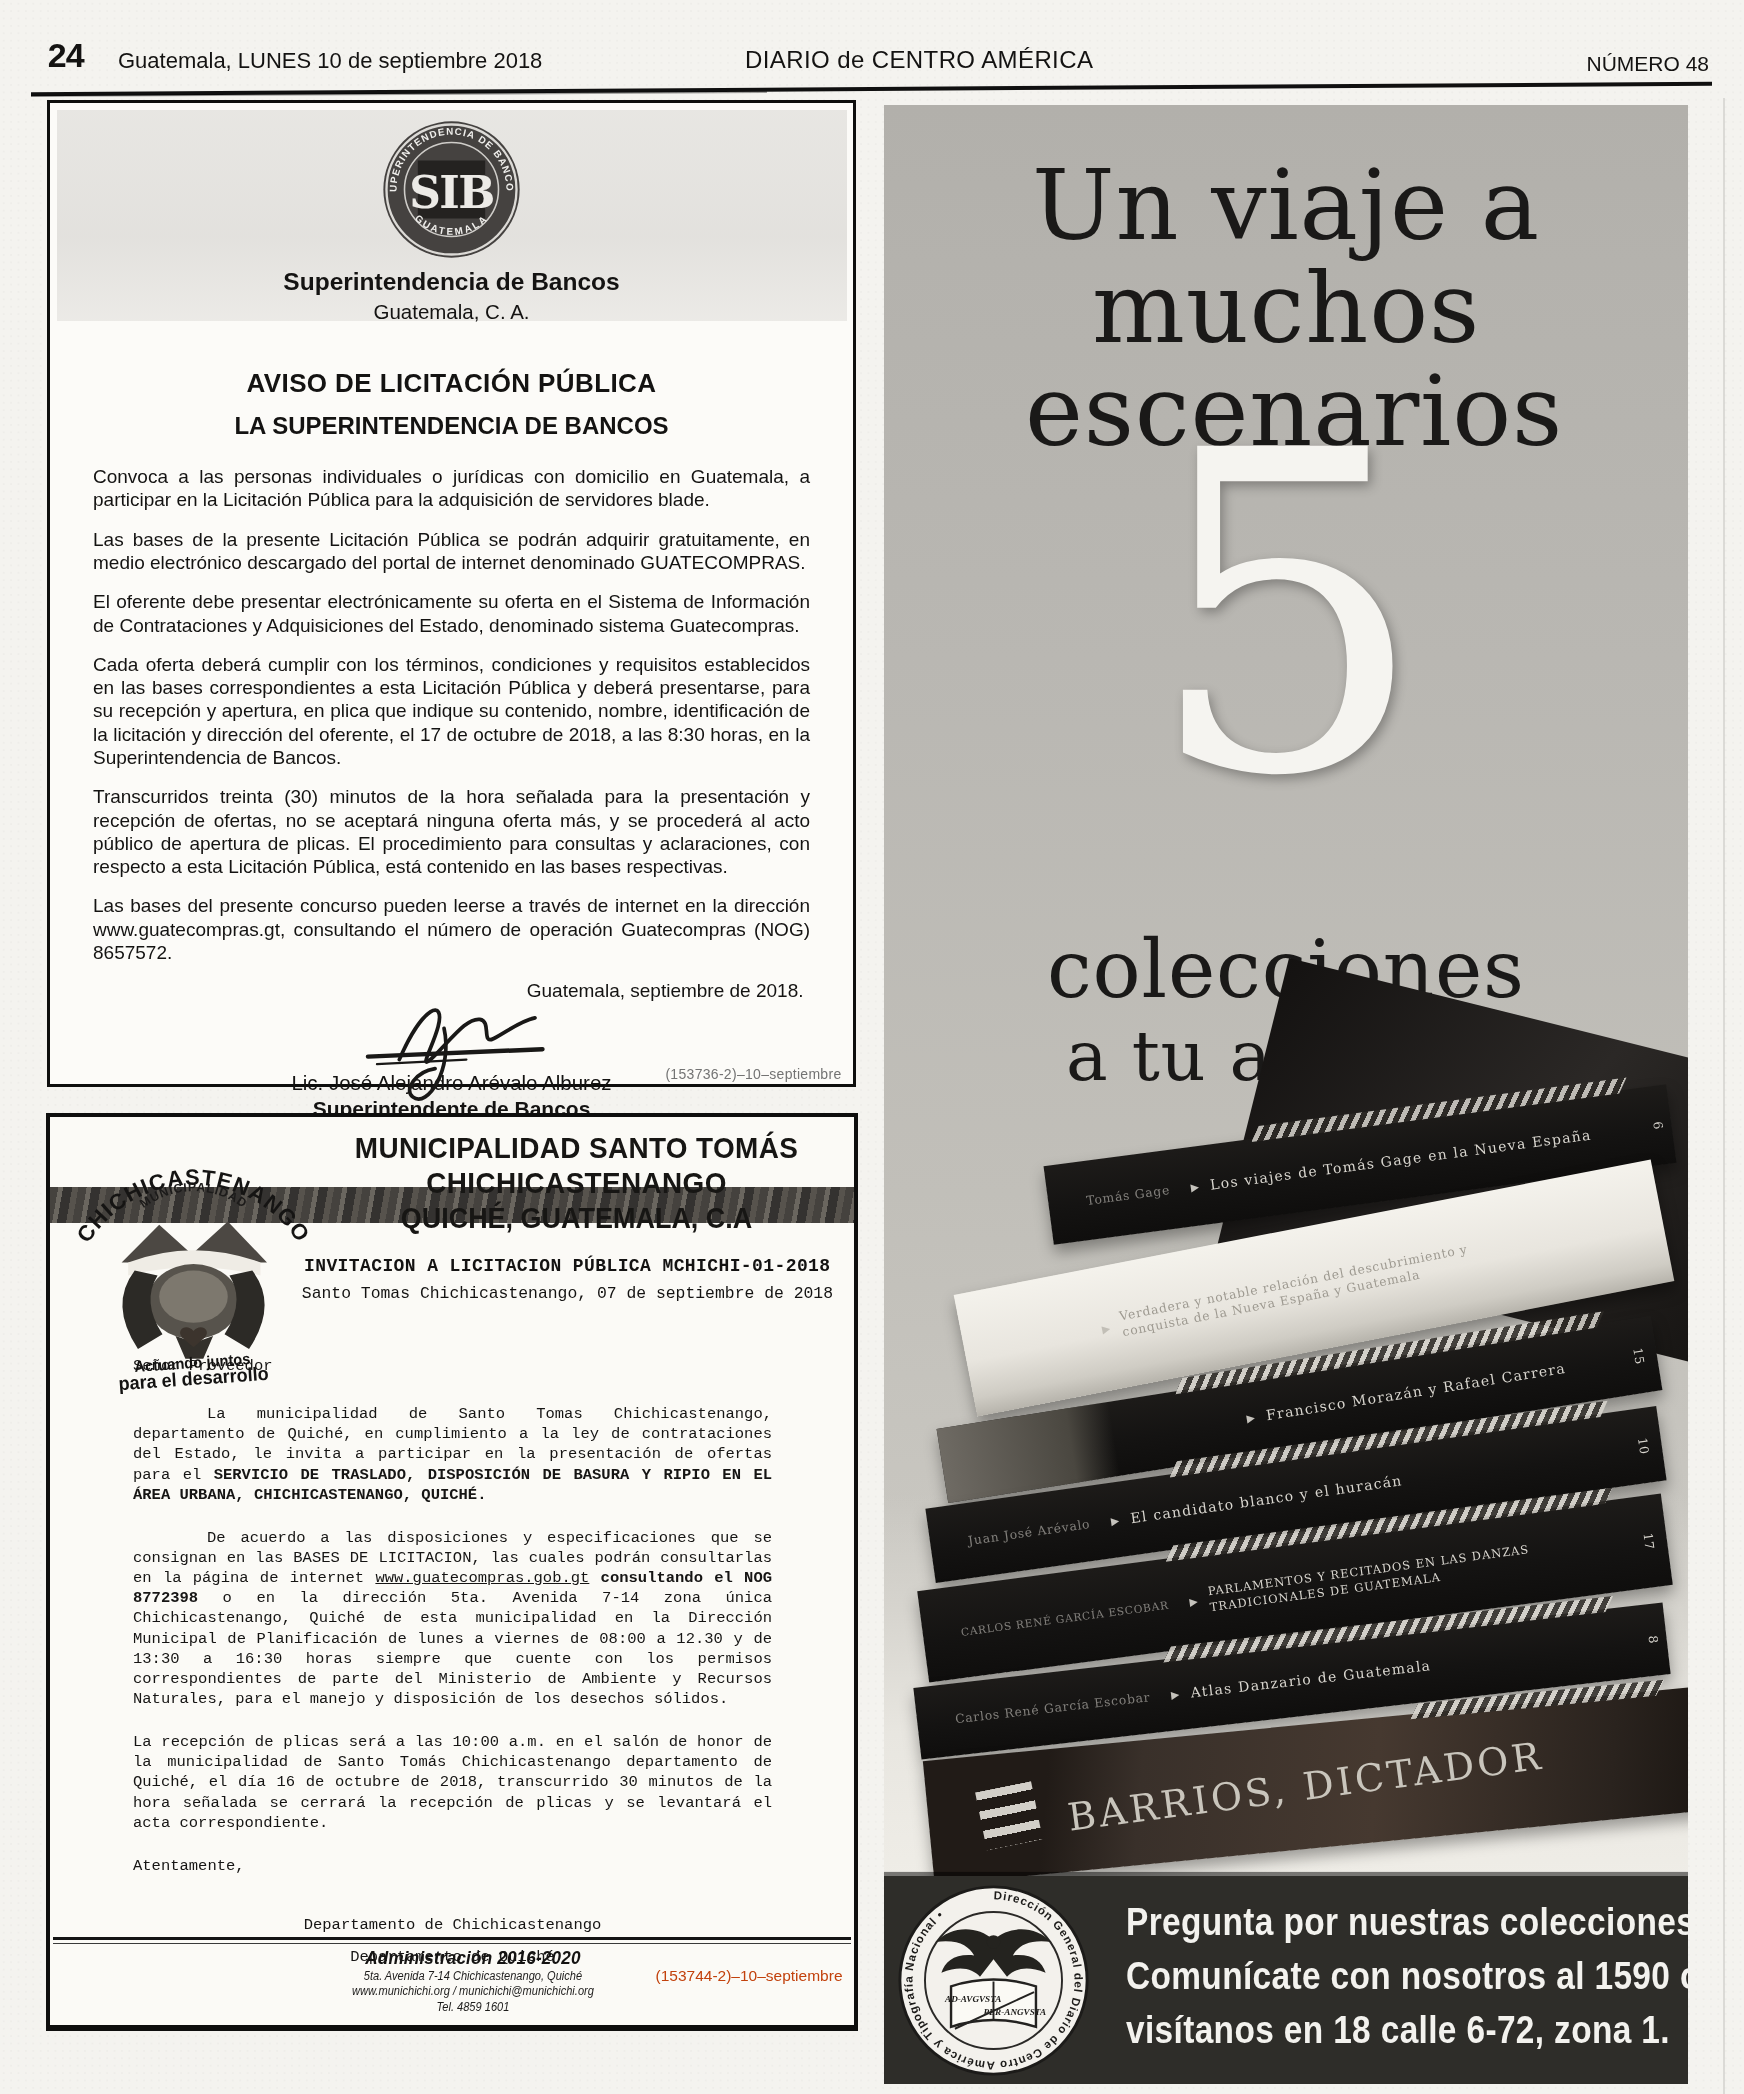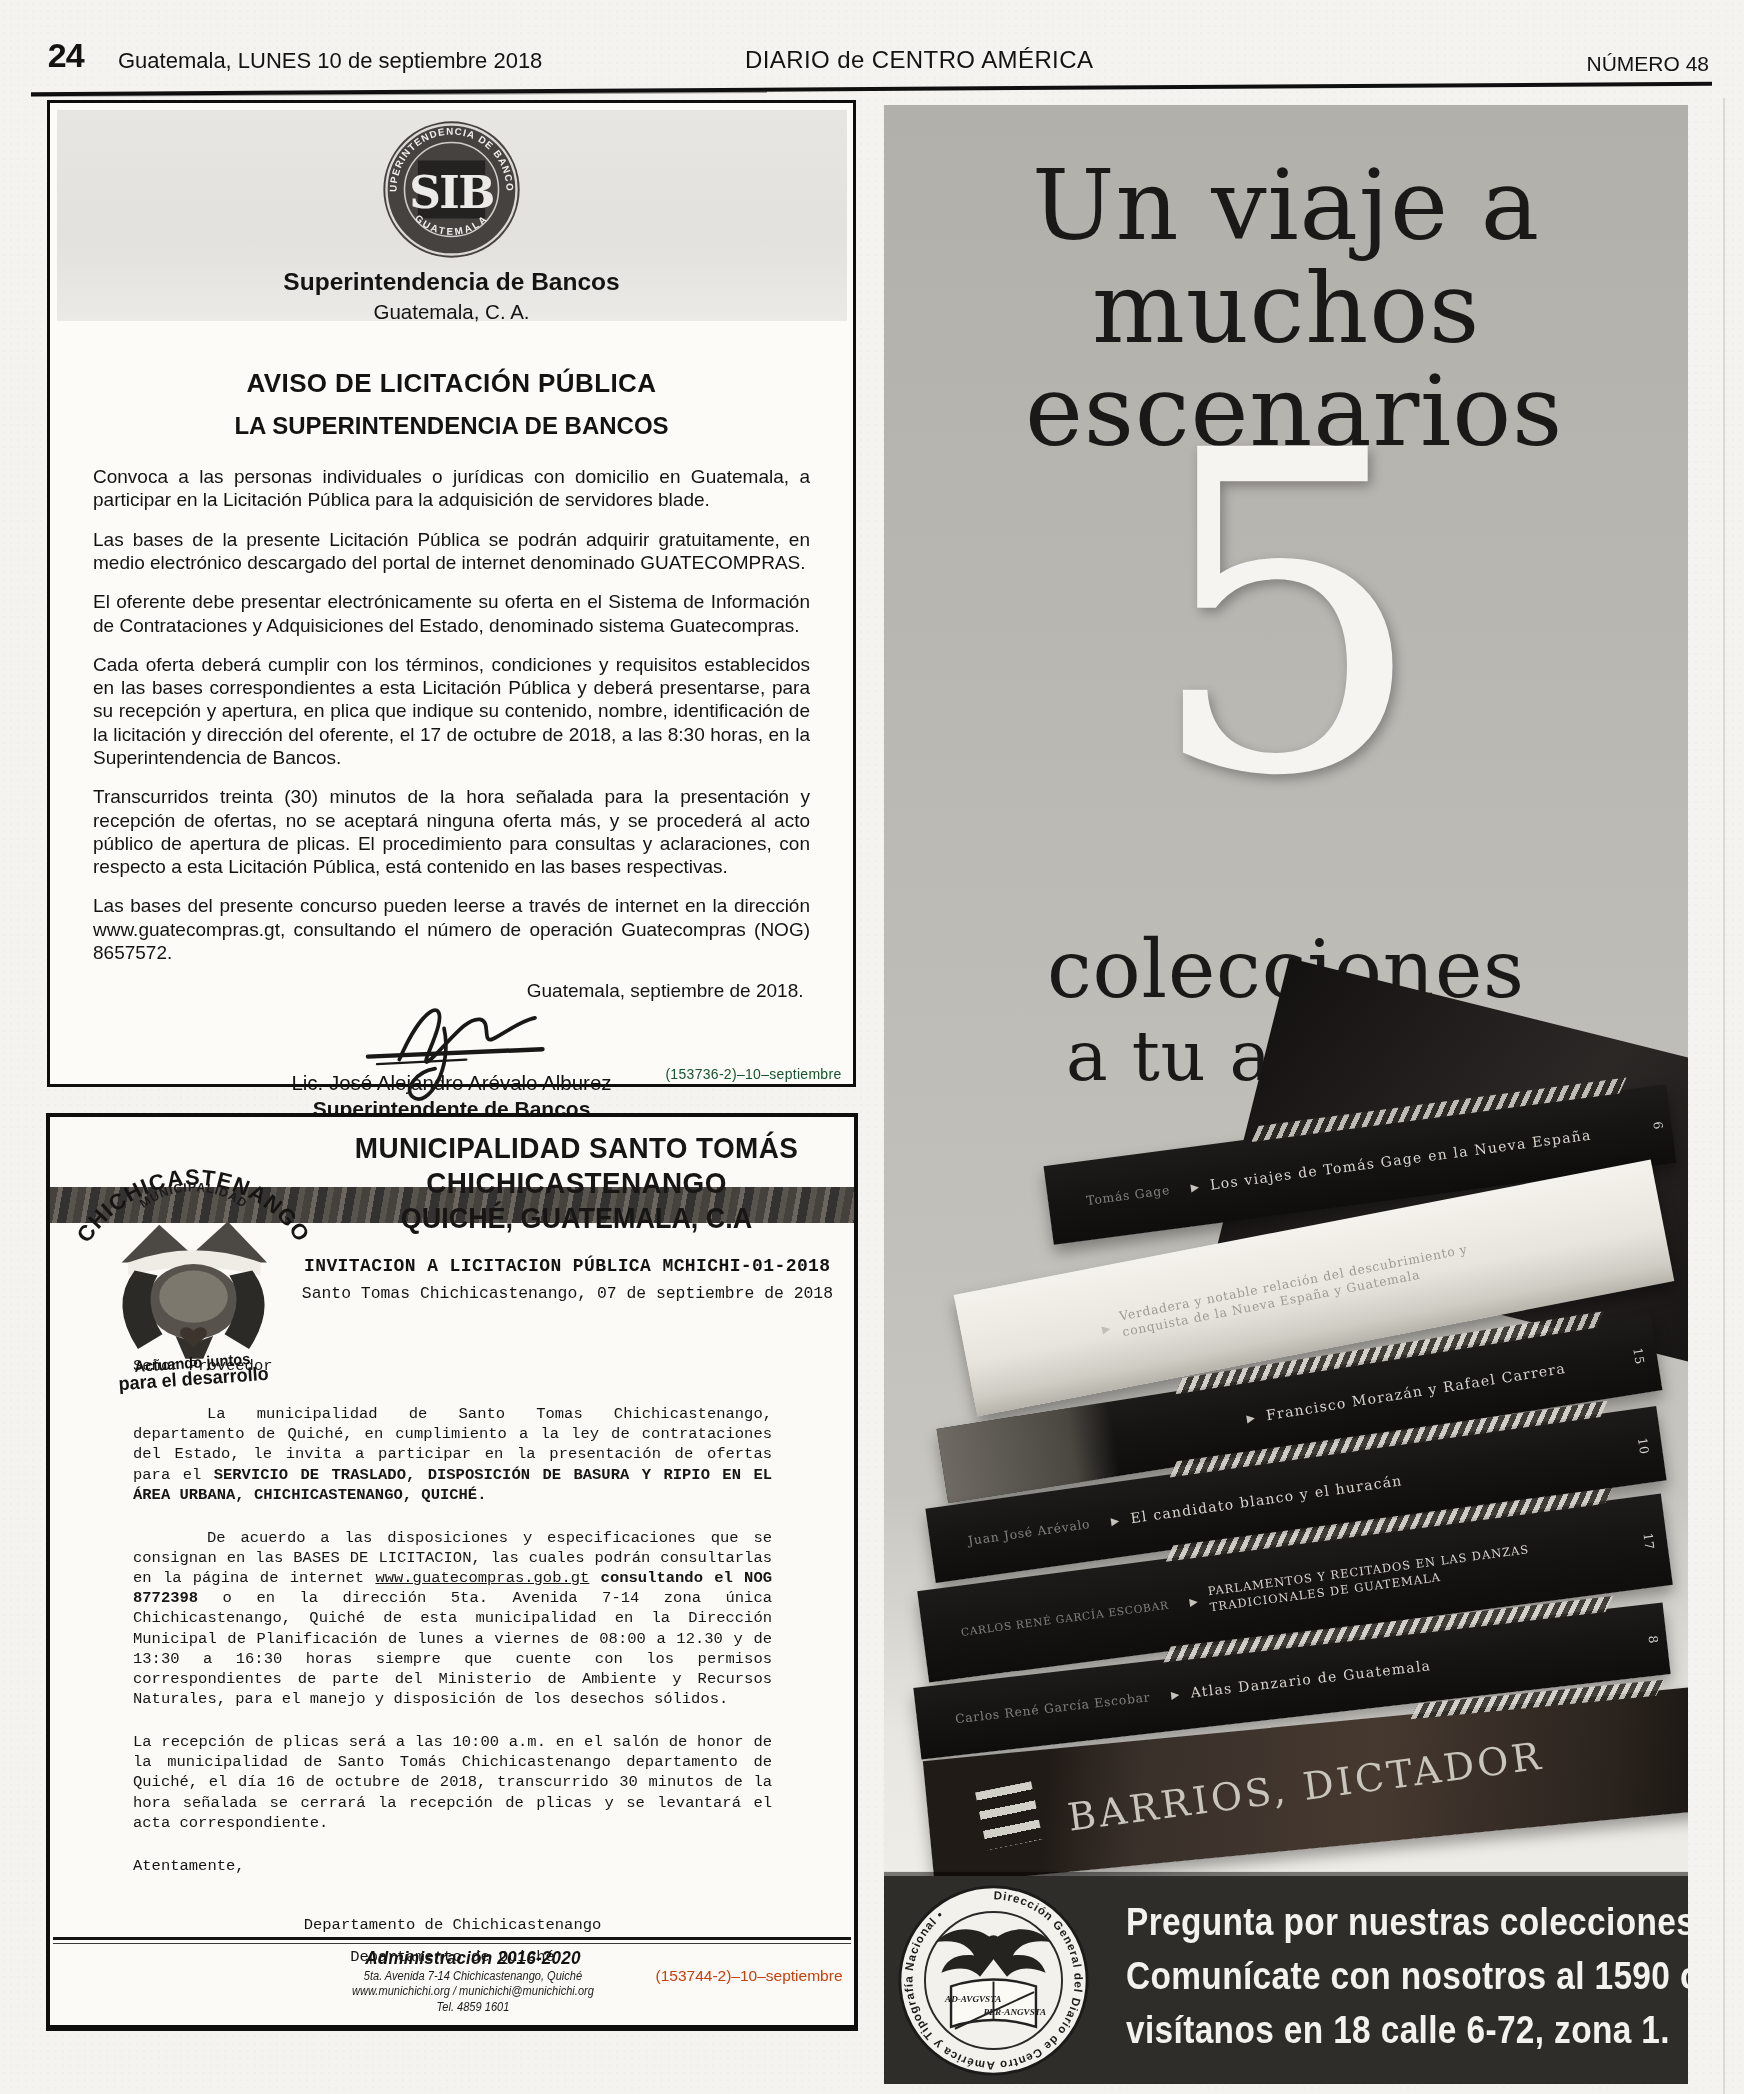--- a/index.html
+++ b/index.html
@@ -33,21 +33,21 @@
   .sib-loc{font-size:20.5px;margin-top:4.1px;}
   .n1-t1{margin-top:44px;font-size:26px;font-weight:bold;letter-spacing:0.4px;}
   .n1-t2{margin-top:13px;font-size:24px;font-weight:bold;}
   .n1-body{margin-top:24.5px;text-align:justify;font-size:19px;line-height:1.22;}
   .n1-body p{margin:0 0 16.4px 0;}
   .n1-date{text-align:right;font-size:19px;padding-right:6.5px;margin-top:11.5px;}
   .sigwrap{margin-top:-4.9px;height:82px;position:relative;}
   .sigwrap svg{overflow:visible;}
   .signer{font-size:20.5px;margin-top:-8.2px;}
   .signer-t{font-size:21px;font-weight:bold;margin-top:1.6px;}
-  .n1-ref{position:absolute;right:11.5px;bottom:18px;font-size:14px;color:#14532d;letter-spacing:0.3px;}
+  .n1-ref{position:absolute;right:11.5px;bottom:18px;font-size:14px;color:#737373;letter-spacing:0.3px;}
 
   .n2{position:absolute;left:46px;top:1113px;width:812px;height:918px;background:#fbfaf6;
       border:4.1px solid #0e0e0d;border-bottom-width:6.5px;box-sizing:border-box;}
   .n2-bandtex{position:absolute;left:0;right:0;top:70px;height:36px;z-index:1;
       background:repeating-linear-gradient(100deg,#45423e 0 8.2px,#6a665f 8.2px 13px,#343230 13px 22px,#57534d 22px 28px);}
   .muni-logo{position:absolute;left:18px;top:13px;width:250px;height:270px;z-index:3;text-align:center;}
   .muni-slogan{margin-top:-14.7px;font-weight:bold;font-size:15.5px;transform:rotate(-4deg) scaleX(.95);line-height:1.0;}
   .muni-slogan .s2{font-size:19px;display:block;margin-top:-1.6px;}
   .n2-title{position:absolute;left:262px;right:13px;top:13px;z-index:4;text-align:center;
       font-weight:bold;line-height:1.18;transform:scaleX(.93);transform-origin:center top;color:#171614;}

